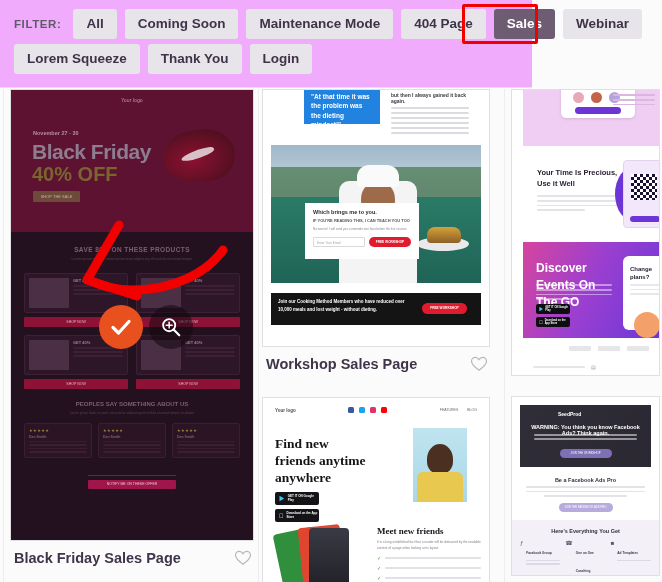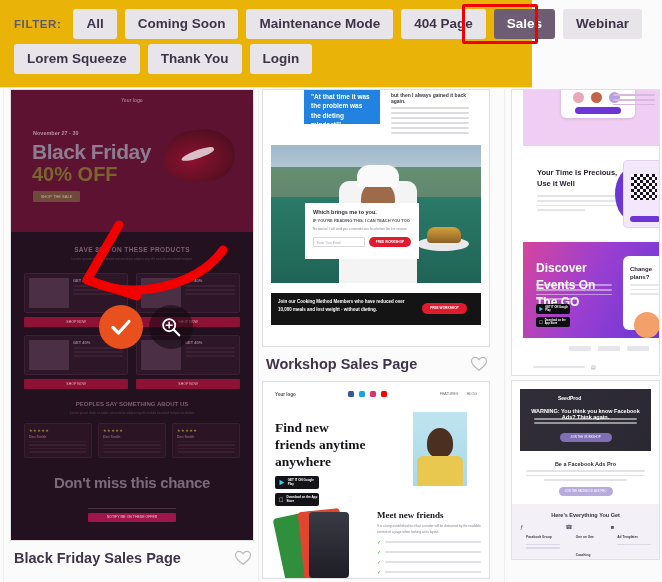--- a/index.html
+++ b/index.html
@@ -8,21 +8,21 @@
     width: 662px; height: 582px;
     overflow: hidden;
     background: #ffffff;
     font-family: "Liberation Sans", sans-serif;
   }
   #app { position: relative; width: 662px; height: 582px; background: #fbfbfb; }
 
   
   .filter-bar {
     position: absolute; top: 0; left: 0; width: 532px; height: 88px;
-    background: #eab308;
+    background: #f0abfc;
     border-bottom: 1px solid #e3e3e6;
   }
   .filter-row { position: absolute; left: 14px; display: flex; align-items: center; gap: 8px; }
   .filter-row.r1 { top: 9px; }
   .filter-row.r2 { top: 44px; }
   .filter-label {
     font-size: 11.5px; font-weight: 700; color: #5f5a66;
     letter-spacing: .6px; margin-right: 4px;
   }
   .fbtn {
@@ -46,21 +46,21 @@
   .grid { position: absolute; top: 89px; left: 0; width: 662px; height: 493px; }
   .col { position: absolute; top: 0; }
   .col-1 { left: 10px; width: 246px; }
   .col-2 { left: 262px; width: 230px; }
   .col-3 { left: 511px; width: 151px; }
   .divider {
     position: absolute; top: 0; width: 1px; height: 493px;
     background: #ededef;
   }
 
-  .card { position: relative; margin-bottom: 4px; }
+  .card { position: relative; margin-bottom: 20px; }
   .thumb {
     border: 1px solid #e0e0e3; background: #fff;
     overflow: hidden; position: relative;
   }
   .caption {
     display: flex; align-items: center; justify-content: space-between;
     padding: 8px 4px 4px 4px;
   }
   .caption-title {
     font-size: 14.5px; font-weight: 700; color: #40344a;
@@ -395,21 +395,20 @@
               </div>
               <div class="testi">
                 <div class="stars">★★★★★</div>
                 <div class="testi-n">Dan Smith</div>
                 <div class="testi-l"></div>
                 <div class="testi-l"></div>
                 <div class="testi-l"></div>
                 <div class="testi-l"></div>
               </div>
             </div>
-            <div class="bf-end">Don't miss this chance</div>
             <div class="bf-input"></div>
             <div class="bf-sub">NOTIFY ME ON THESE OFFER</div>
 
           </div>
 
           <div class="ov-check">
             <svg width="24" height="24" viewBox="0 0 24 24">
               <path d="M4 12.5 L9.5 18 L20 6.5" fill="none" stroke="#ffffff" stroke-width="3.2" stroke-linecap="round" stroke-linejoin="round"></path>
             </svg>
           </div>

